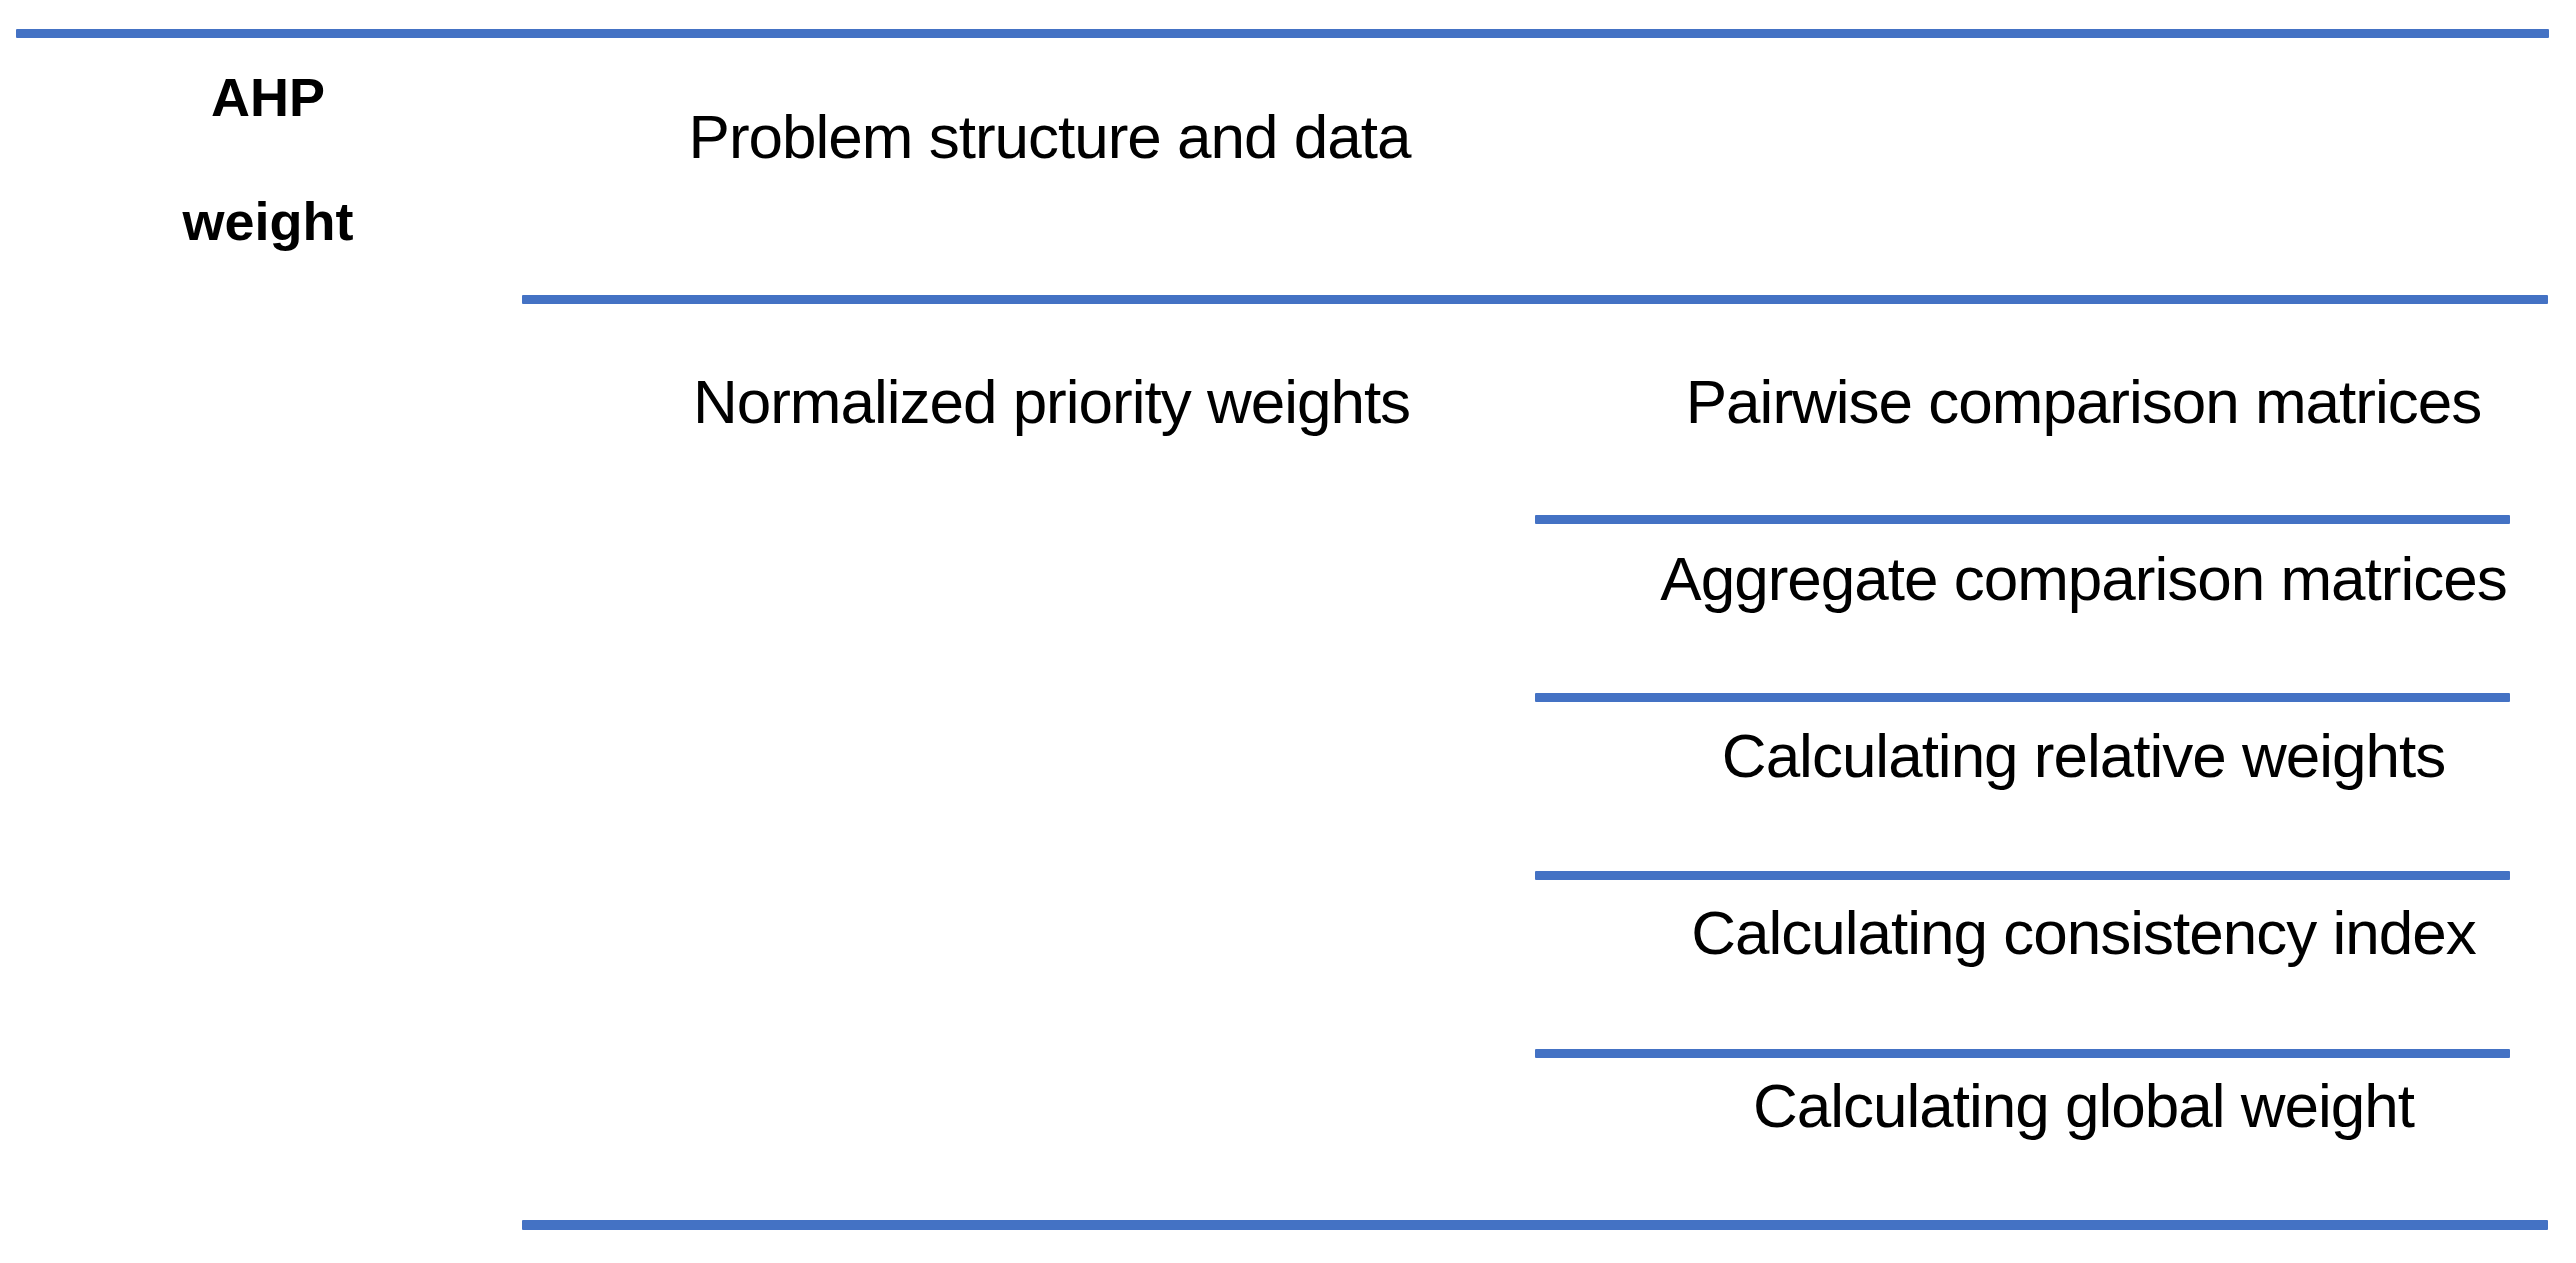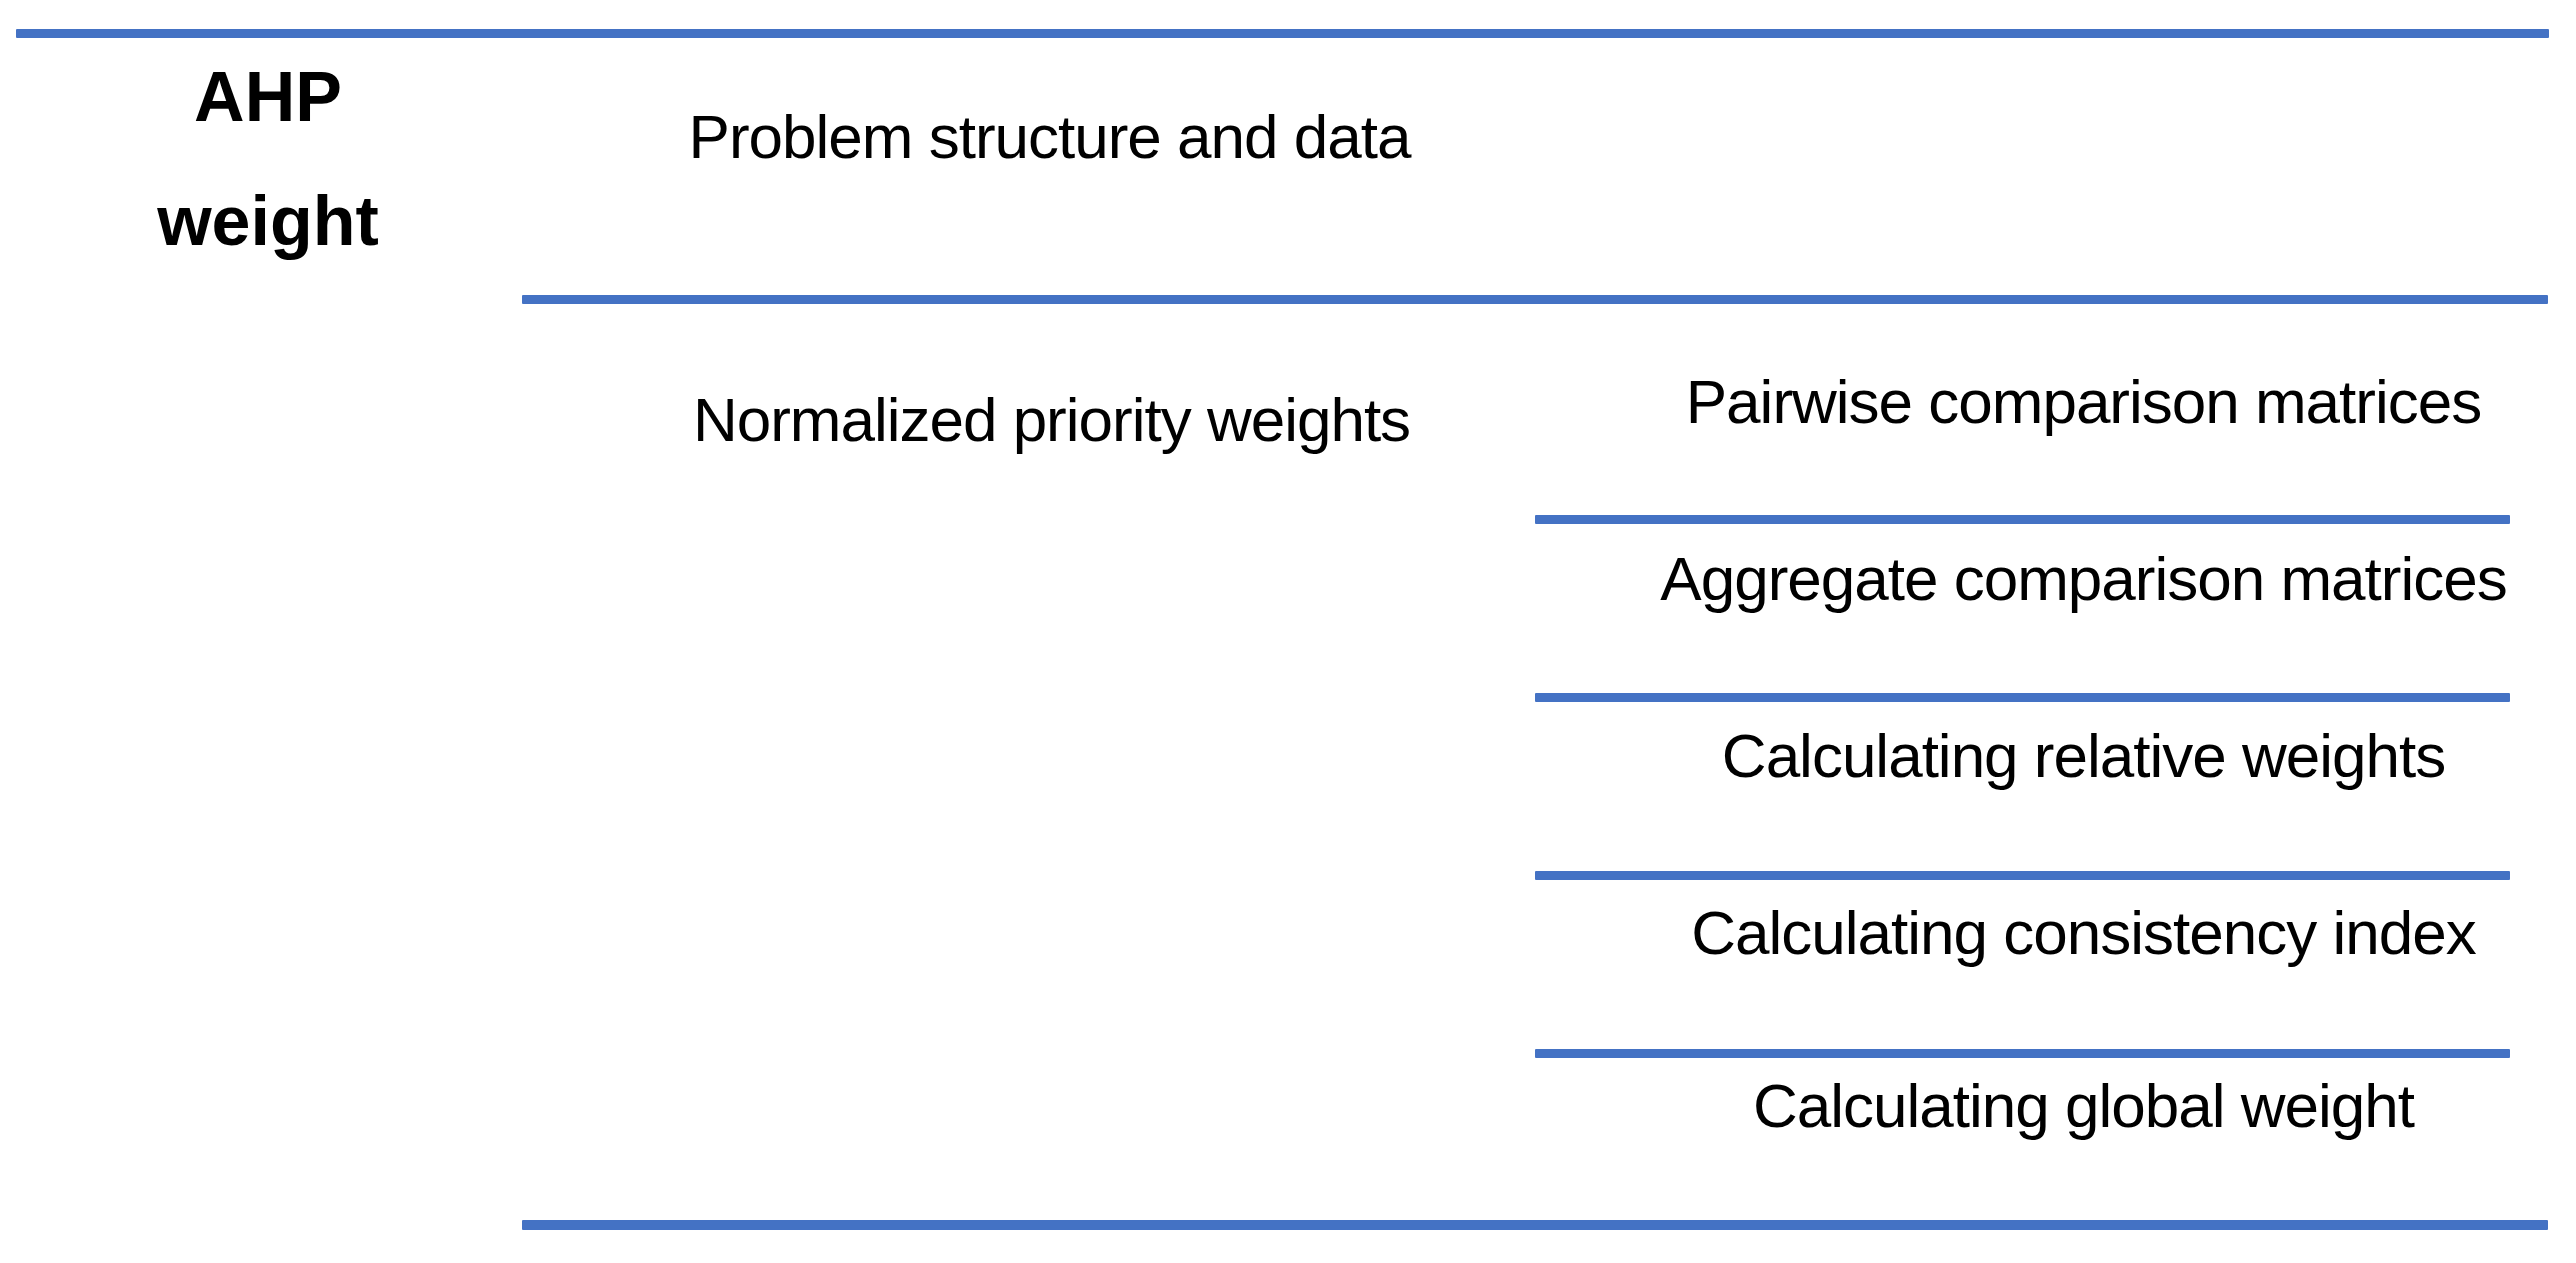--- a/index.html
+++ b/index.html
@@ -27,21 +27,21 @@
     display: flex;
     align-items: center;
     justify-content: center;
     font-size: 62px;
     letter-spacing: -1px;
     white-space: nowrap;
     line-height: 1;
   }
   .header-label {
     font-weight: bold;
-    font-size: 70px;
+    font-size: 54px;
     letter-spacing: 0;
   }
 </style>
 </head>
 <body>
 
 <div class="canvas" style="background: rgb(255, 255, 255);">
 
   <div class="rule" style="left: 16px; top: 29px; width: 2533px; background: rgb(68, 114, 196);"></div>
 
@@ -55,21 +55,21 @@
 
   <div class="rule" style="left: 1535px; top: 1049px; width: 975px; background: rgb(68, 114, 196);"></div>
 
   <div class="rule" style="left: 522px; top: 1220px; width: 2026px; height: 10px; background: rgb(68, 114, 196);"></div>
 
   <div class="label header-label" style="left:99px; top:59px; width:338px; height:76px;">AHP</div>
   <div class="label header-label" style="left:99px; top:183px; width:338px; height:76px;">weight</div>
 
   <div class="label" style="left:552px; top:100px; width:995px; height:74px;">Problem structure and data</div>
 
-  <div class="label" style="left:554px; top:365px; width:995px; height:74px;margin-top:18px;">Normalized priority weights</div>
+  <div class="label" style="left:554px; top:365px; width:995px; height:74px;">Normalized priority weights</div>
 
   <div class="label" style="left:1586px; top:365px; width:995px; height:74px;">Pairwise comparison matrices</div>
 
   <div class="label" style="left:1586px; top:542px; width:995px; height:74px;">Aggregate comparison matrices</div>
 
   <div class="label" style="left:1586px; top:719px; width:995px; height:74px;">Calculating relative weights</div>
 
   <div class="label" style="left:1586px; top:896px; width:995px; height:74px;">Calculating consistency index</div>
 
   <div class="label" style="left:1586px; top:1069px; width:995px; height:74px;">Calculating global weight</div>

